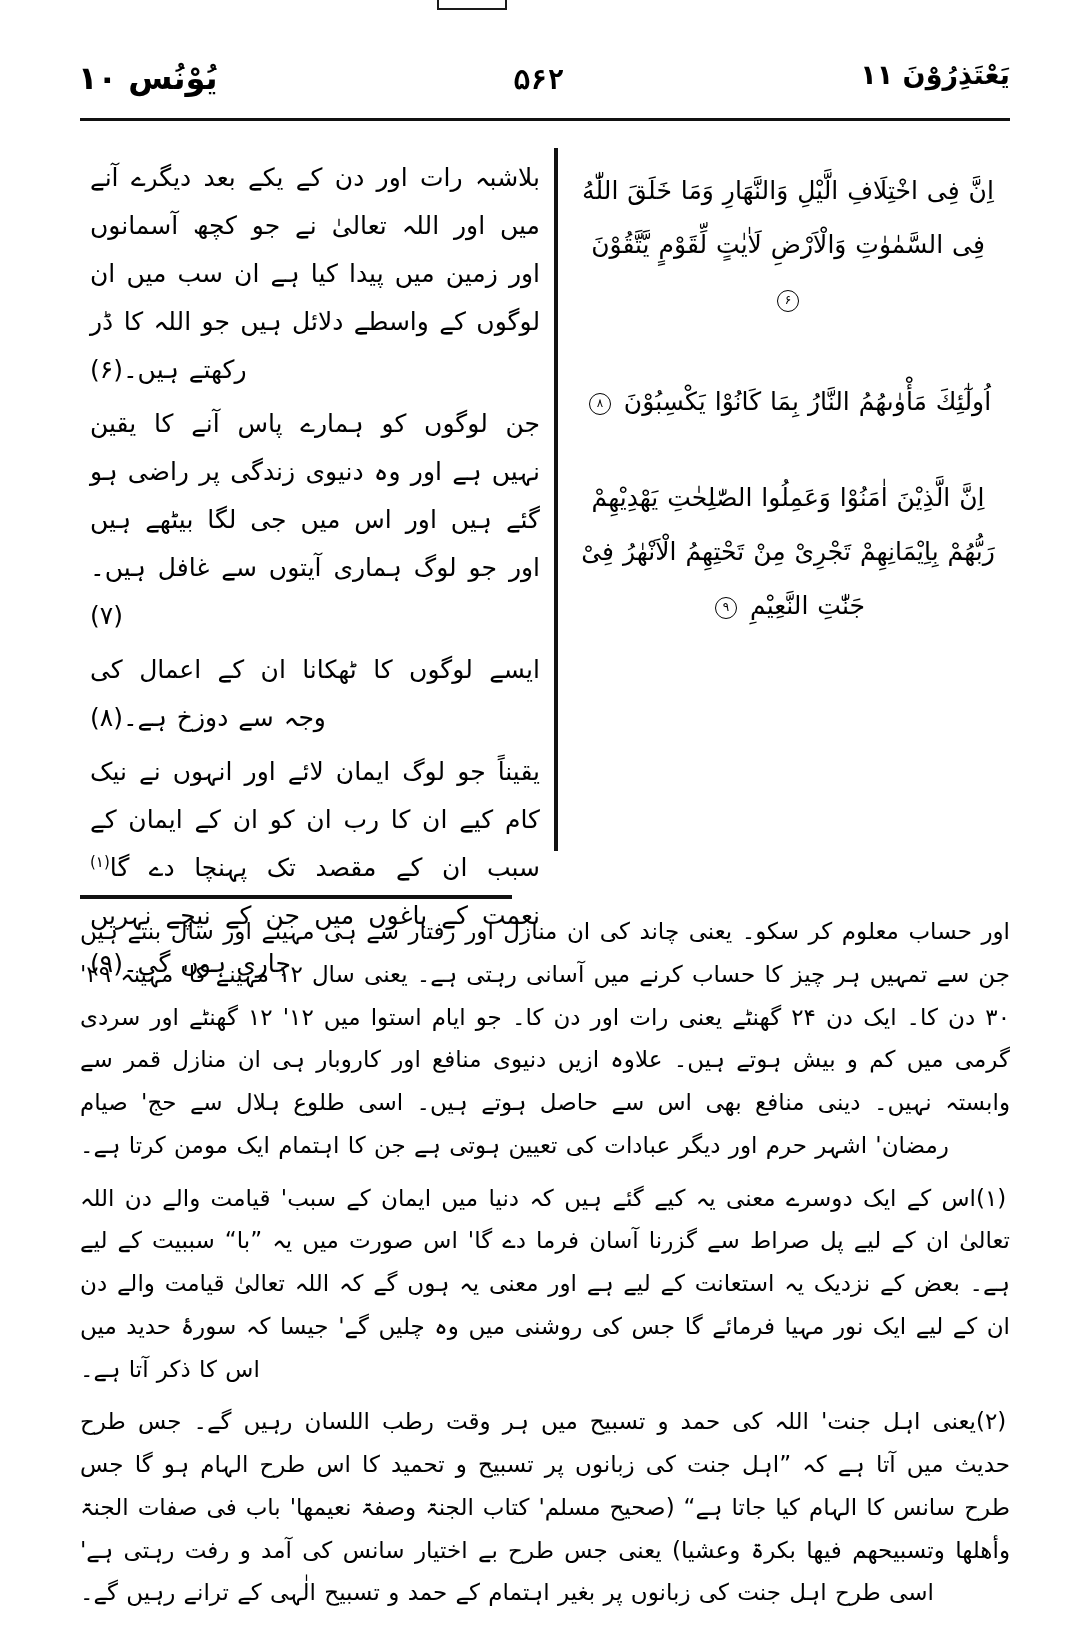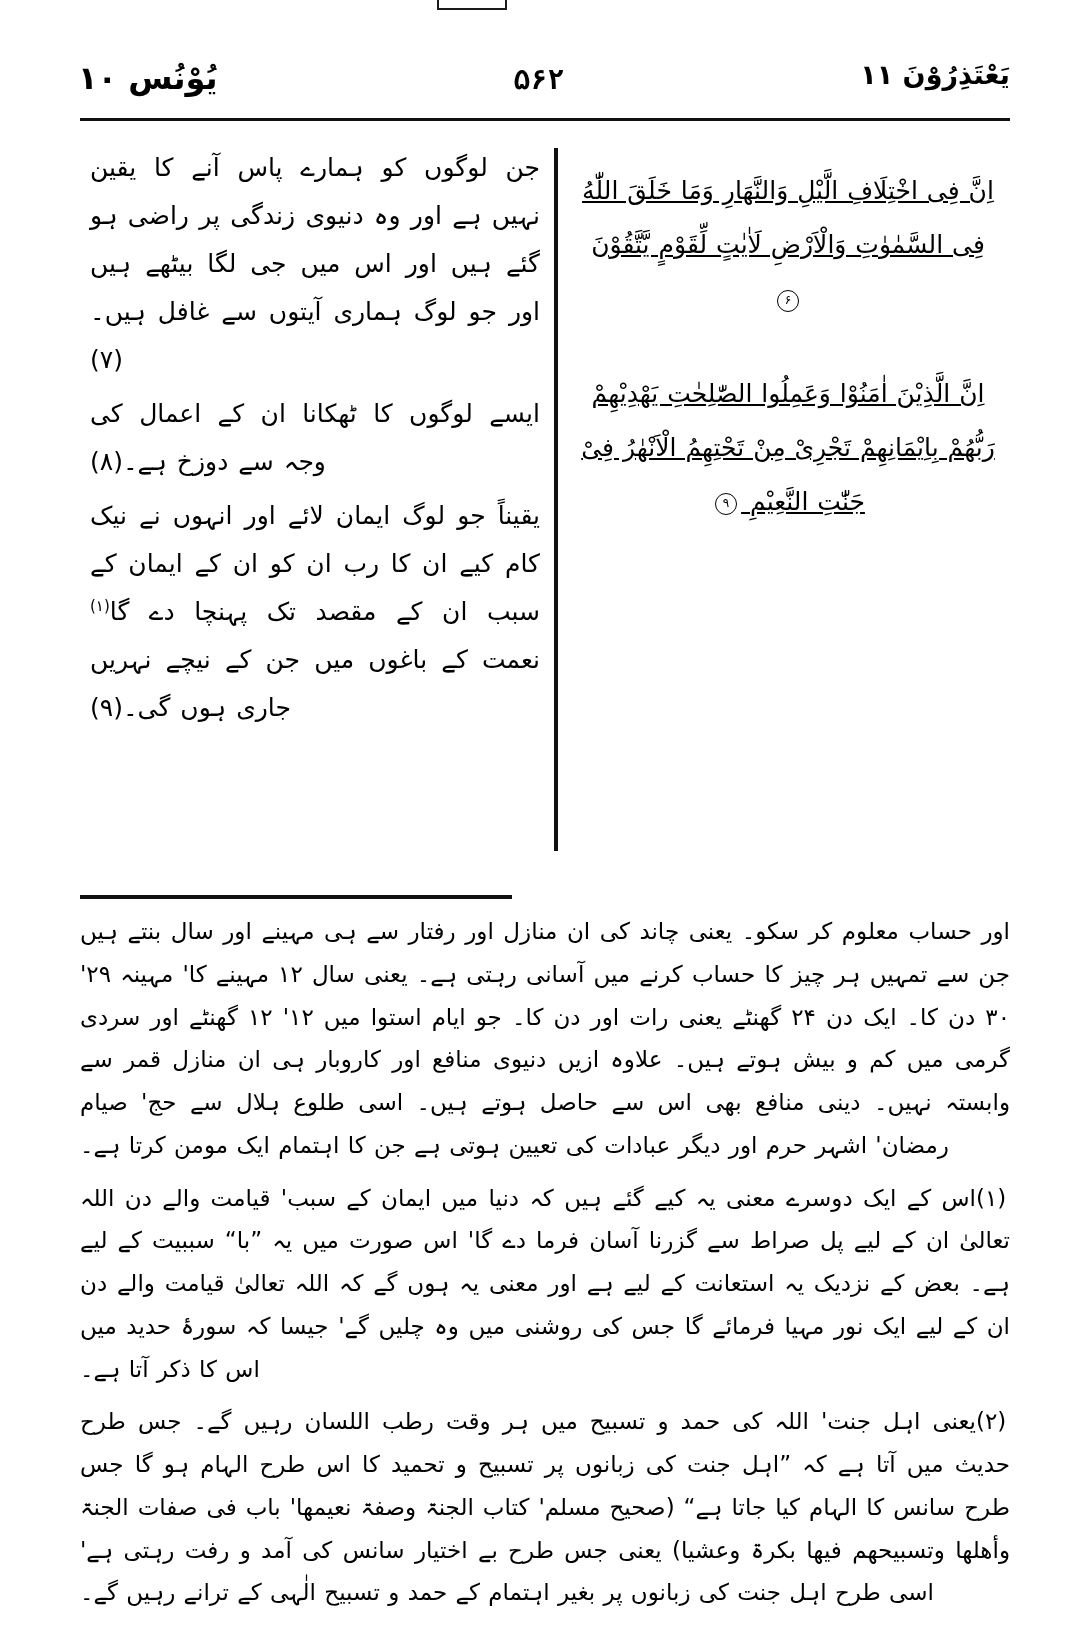--- a/index.html
+++ b/index.html
@@ -101,21 +101,20 @@
     text-align-last: left;
   }
 
   .ayah {
     font-size: 25px;
     line-height: 2.15;
     margin-bottom: 30px;
     letter-spacing: 0.3px;
     word-spacing: 1px;
     text-align: center;
-    text-decoration: underline;
   }
   .ayah:last-child { margin-bottom: 0; }
   .ayah-1 { margin-top: 14px; }
   .ayah-2 { margin-top: 58px; }
   .ayah-3 { margin-top: 50px; }
   .ayah-4 { margin-top: 42px; }
   .ayah-5 { margin-top: 48px; }
 
   .ayah-num {
     display: inline-block;
@@ -191,29 +190,36 @@
 
   <div class="rule-top"></div>
 
   <div class="scripture">
 
     <div class="col-arabic">
       <div class="ayah ayah-1">
         <span>اِنَّ فِى اخْتِلَافِ الَّيْلِ وَالنَّهَارِ وَمَا خَلَقَ اللّٰهُ فِى السَّمٰوٰتِ وَالْاَرْضِ لَاٰيٰتٍ لِّقَوْمٍ يَّتَّقُوْنَ</span>
         <span class="ayah-num">۶</span>
       </div>
+      <div class="ayah ayah-3">
+        <span>اُولٰٓئِكَ مَأْوٰىهُمُ النَّارُ بِمَا كَانُوْا يَكْسِبُوْنَ</span>
+        <span class="ayah-num">۸</span>
+      </div>
       <div class="ayah ayah-4">
         <span>اِنَّ الَّذِيْنَ اٰمَنُوْا وَعَمِلُوا الصّٰلِحٰتِ يَهْدِيْهِمْ رَبُّهُمْ بِاِيْمَانِهِمْ تَجْرِىْ مِنْ تَحْتِهِمُ الْاَنْهٰرُ فِىْ جَنّٰتِ النَّعِيْمِ</span>
         <span class="ayah-num">۹</span>
       </div>
     </div>
 
     <div class="col-divider"></div>
 
     <div class="col-urdu">
+      <p class="tr-para first">
+        <span>بلاشبہ رات اور دن کے یکے بعد دیگرے آنے میں اور اللہ تعالیٰ نے جو کچھ آسمانوں اور زمین میں پیدا کیا ہے ان سب میں ان لوگوں کے واسطے دلائل ہیں جو اللہ کا ڈر رکھتے ہیں۔(۶)</span>
+      </p>
       <p class="tr-para">
         <span>جن لوگوں کو ہمارے پاس آنے کا یقین نہیں ہے اور وہ دنیوی زندگی پر راضی ہو گئے ہیں اور اس میں جی لگا بیٹھے ہیں اور جو لوگ ہماری آیتوں سے غافل ہیں۔(۷)</span>
       </p>
       <p class="tr-para">
         <span>ایسے لوگوں کا ٹھکانا ان کے اعمال کی وجہ سے دوزخ ہے۔(۸)</span>
       </p>
       <p class="tr-para">
         <span>یقیناً جو لوگ ایمان لائے اور انہوں نے نیک کام کیے ان کا رب ان کو ان کے ایمان کے سبب ان کے مقصد تک پہنچا دے گا</span><span class="fn-ref">(۱)</span><span> نعمت کے باغوں میں جن کے نیچے نہریں جاری ہوں گی۔(۹)</span>
       </p>
     </div>

